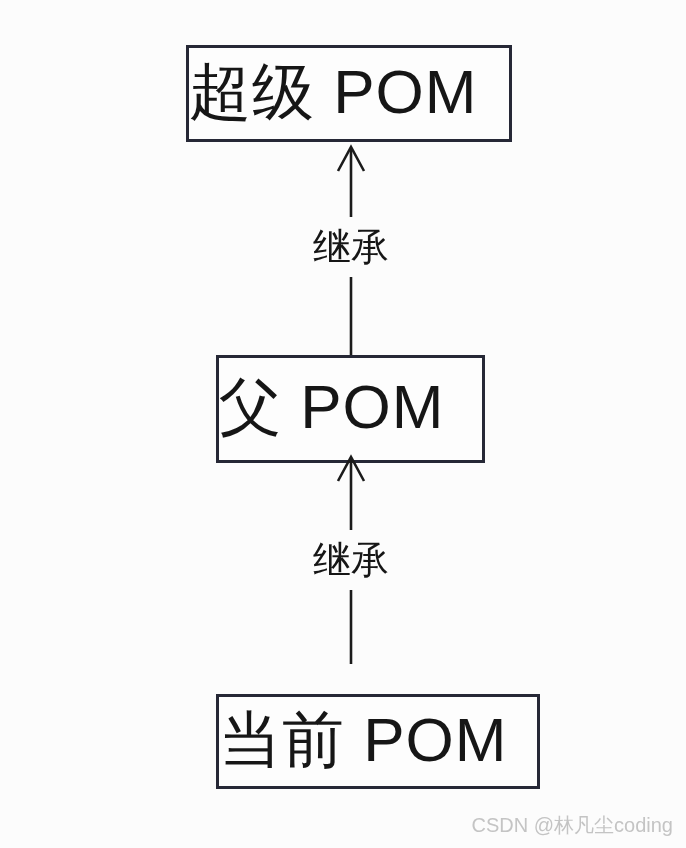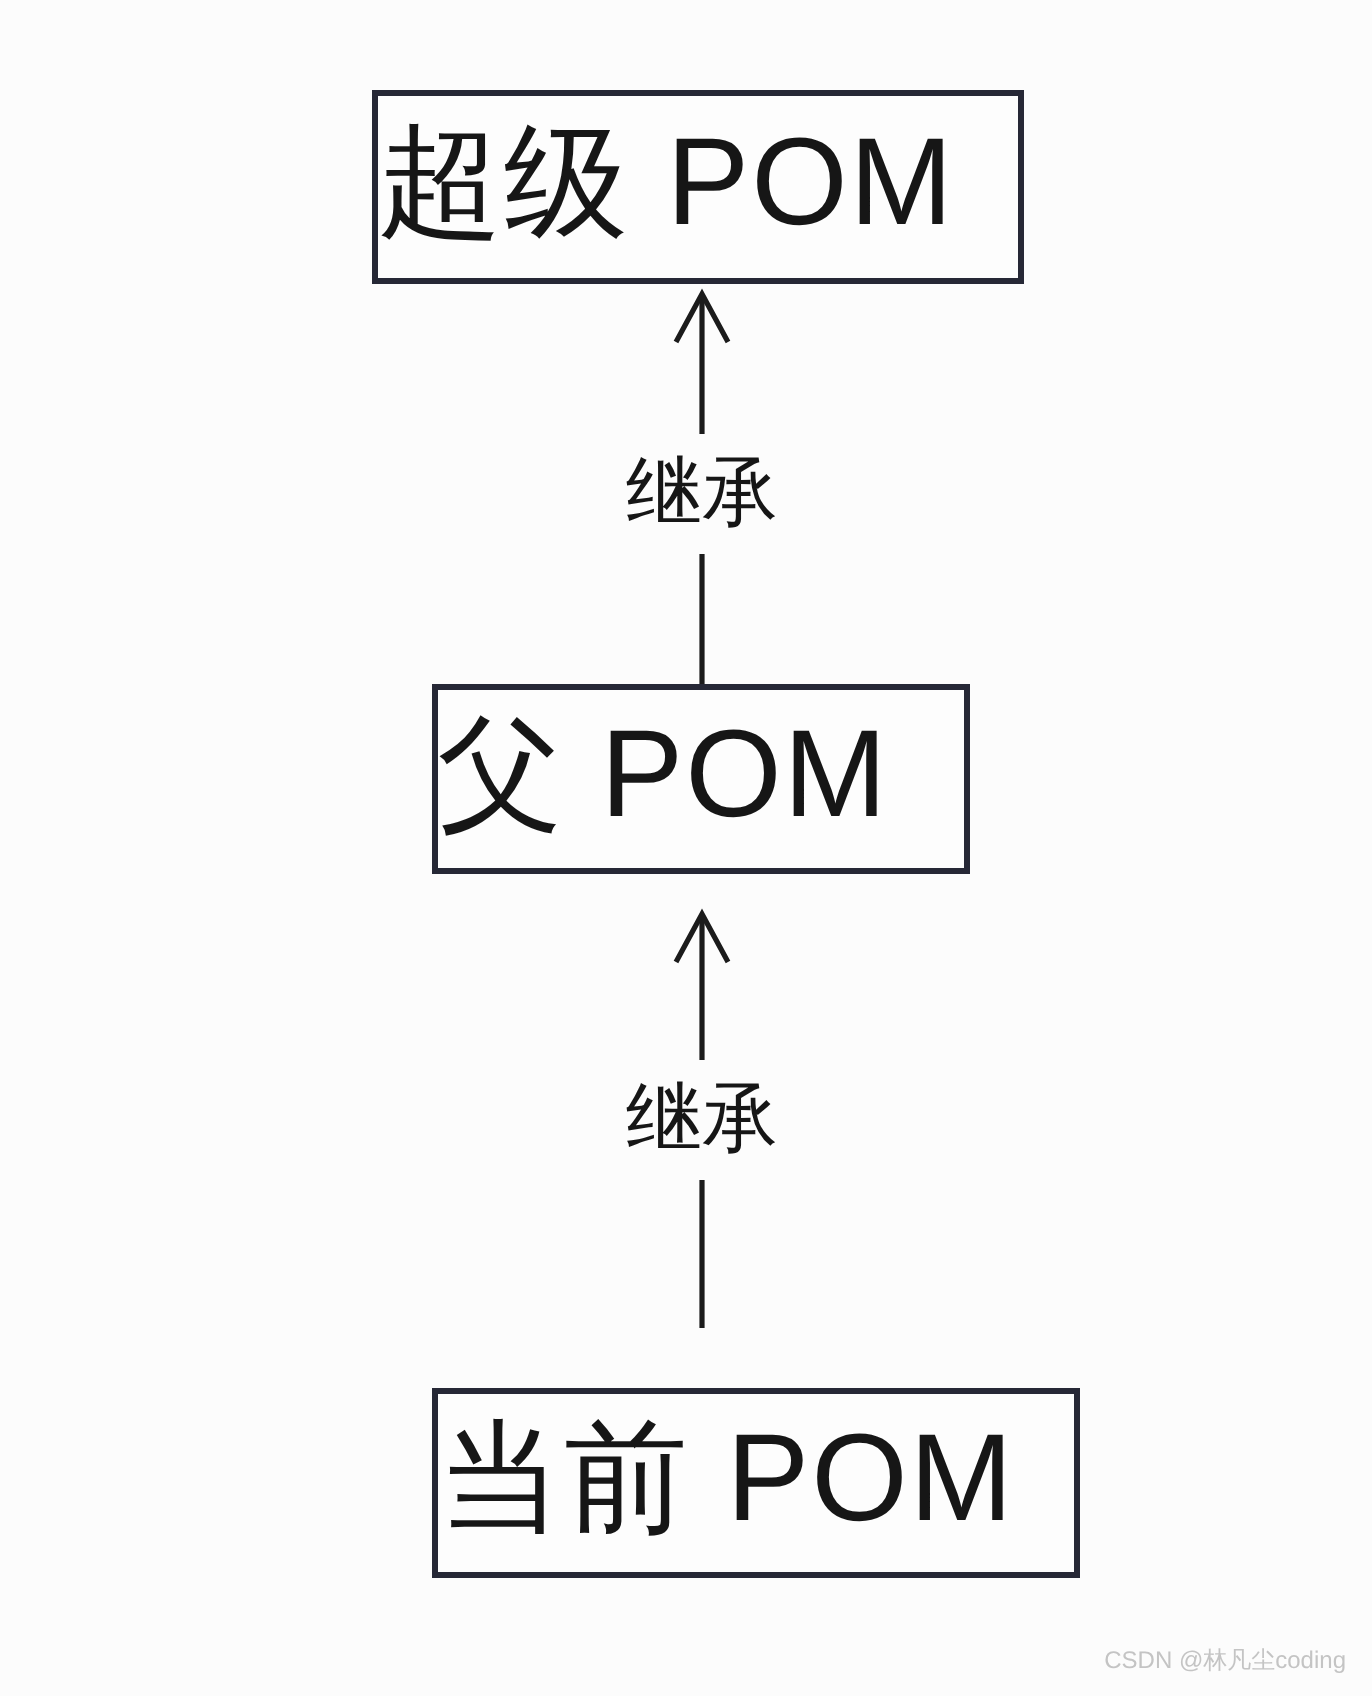--- a/index.html
+++ b/index.html
@@ -26,21 +26,21 @@
   }
   .node-label {
     font-size: 62px;
     letter-spacing: 1px;
     color: var(--text, #161616);
     white-space: nowrap;
     line-height: 1;
     padding-bottom: 4px;
   }
   .node-super   { left: 186px; top: 45px;  width: 326px; height: 97px; }
-  .node-parent  { left: 216px; top: 342px; width: 269px; height: 95px; }
+  .node-parent  { left: 216px; top: 355px; width: 269px; height: 108px; }
   .node-current { left: 188px; top: 694px; width: 324px; height: 95px; margin-left: 28px; }
 
   .edge-arrow {
     position: absolute;
     stroke: var(--line, #1b1b1b);
     fill: none;
   }
   .edge-arrow line, .edge-arrow polyline {
     stroke-width: 2.6px;
   }
@@ -57,21 +57,21 @@
     line-height: 1;
     white-space: nowrap;
   }
   .edge-label-1 { left: 351px; top: 247px; }
   .edge-label-2 { left: 351px; top: 560px; }
 
   .watermark {
     position: absolute;
     right: 13px;
     bottom: 9px;
-    font-size: 12px;
+    font-size: 20px;
     color: var(--watermark, #c4c4c4);
     white-space: nowrap;
   }
 </style>
 </head>
 <body>
 
 <div class="canvas">
 
   <div class="node node-super">

